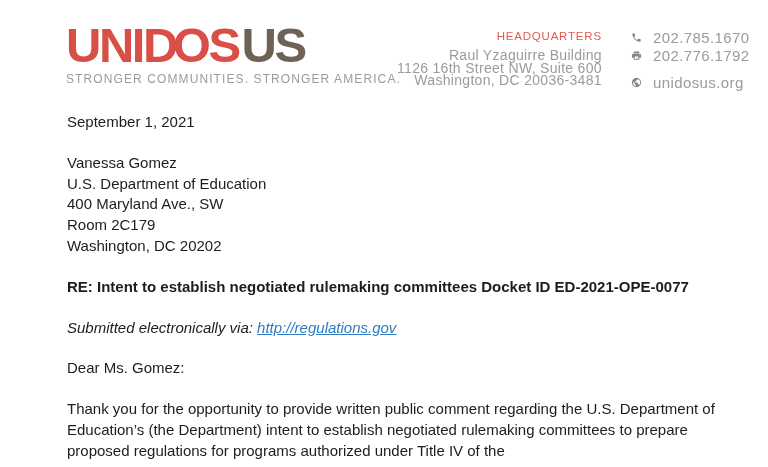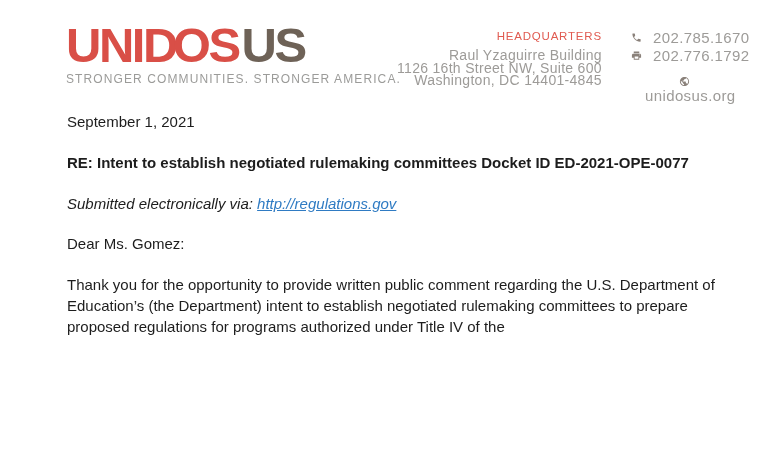--- a/index.html
+++ b/index.html
@@ -45,21 +45,21 @@
     letter-spacing:0.3px;
     color:#9d9b98;
   }
 
   .contact-block { position:absolute; left:631px; top:31px; }
   .contact-row {
     display:flex; align-items:center;
     height:12px;
     margin-bottom:6px;
   }
-  .contact-row.web { margin-top:15px;flex-direction:column; }
+  .contact-row.web { margin-top:15px; }
   .cicon {
     width:11px; height:11px;
     margin-right:11px;
     display:inline-flex; align-items:center; justify-content:center;
     color:#8a817a;
   }
   .cicon svg { width:11px; height:11px; fill:#8a817a; }
   .contact-text {
     font-size:15px;
     letter-spacing:0.4px;
@@ -93,21 +93,21 @@
     <div class="logo-text">
       <span class="logo-red">UNID</span><span class="logo-red logo-os">OS</span><span class="logo-gray">US</span>
     </div>
     <div class="tagline">STRONGER COMMUNITIES.  STRONGER AMERICA.</div>
   </div>
 
   <div class="hq-block">
     <div class="hq-label">HEADQUARTERS</div>
     <div class="hq-line">Raul Yzaguirre Building</div>
     <div class="hq-line">1126 16th Street NW, Suite 600</div>
-    <div class="hq-line">Washington, DC 14401-4845</div>
+    <div class="hq-line">Washington, DC 20036-3481</div>
   </div>
 
   <div class="contact-block">
     <div class="contact-row">
       <span class="cicon">
         <svg viewBox="0 0 24 24">
             <path d="M6.62 10.79c1.44 2.83 3.76 5.14 6.59 6.59l2.2-2.2c.27-.27.67-.36 1.02-.24 1.12.37 2.33.57 3.57.57.55 0 1 .45 1 1V20c0 .55-.45 1-1 1-9.39 0-17-7.61-17-17 0-.55.45-1 1-1h3.5c.55 0 1 .45 1 1 0 1.25.2 2.45.57 3.57.11.35.03.74-.25 1.02l-2.2 2.2z"></path>
           </svg>
       </span>
       <span class="contact-text">202.785.1670</span>
@@ -126,20 +126,27 @@
             <path d="M12 2C6.48 2 2 6.48 2 12s4.48 10 10 10 10-4.48 10-10S17.52 2 12 2zm-1 17.93c-3.95-.49-7-3.85-7-7.93 0-.62.08-1.21.21-1.79L9 15v1c0 1.1.9 2 2 2v1.93zm6.9-2.54c-.26-.81-1-1.39-1.9-1.39h-1v-3c0-.55-.45-1-1-1H8v-2h2c.55 0 1-.45 1-1V7h2c1.1 0 2-.9 2-2v-.41c2.93 1.19 5 4.06 5 7.41 0 2.08-.8 3.97-2.1 5.39z"></path>
           </svg>
       </span>
       <span class="contact-text">unidosus.org</span>
     </div>
   </div>
 
   <div class="letter-body">
     <p>September 1, 2021</p>
 
+    <p>
+      <span>Vanessa Gomez</span><br>
+      <span>U.S. Department of Education</span><br>
+      <span>400 Maryland Ave., SW</span><br>
+      <span>Room 2C179</span><br>
+      <span>Washington, DC 20202</span>
+    </p>
 
     <p class="re-line">RE: Intent to establish negotiated rulemaking committees Docket ID ED-2021-OPE-0077</p>
 
     <p class="submitted">
       <span>Submitted electronically via: </span><a href="#">http://regulations.gov</a>
     </p>
 
     <p>Dear Ms. Gomez:</p>
 
     <p>Thank you for the opportunity to provide written public comment regarding the U.S. Department of Education’s (the Department) intent to establish negotiated rulemaking committees to prepare proposed regulations for programs authorized under Title IV of the</p>

